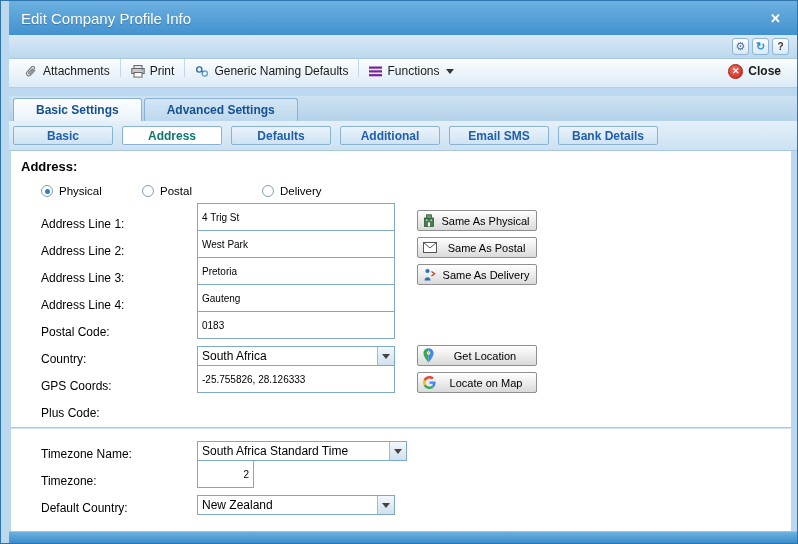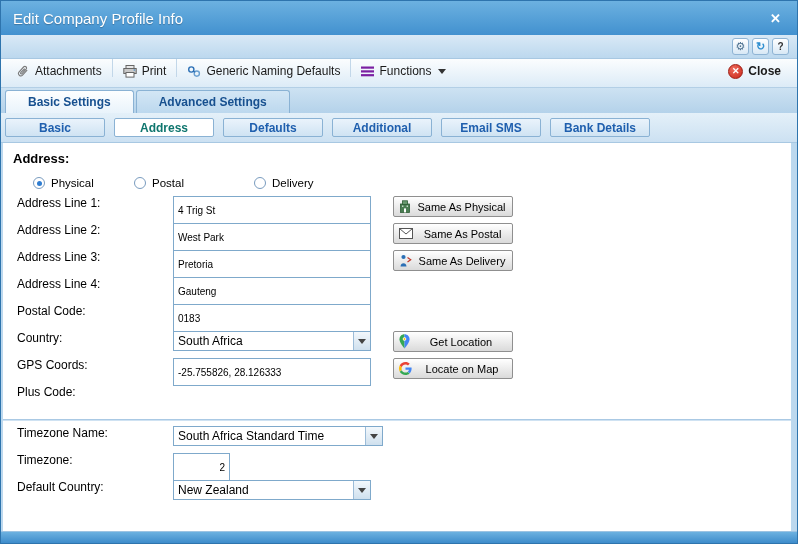--- a/index.html
+++ b/index.html
@@ -1,20 +1,20 @@
 <!DOCTYPE html>
 <html><head>
 <meta charset="utf-8">
 <style>
   * { box-sizing: border-box; }
   body { margin: 0; background: #e9e9e9; font-family: "Liberation Sans", sans-serif; }
   .window {
     width: 798px; height: 544px; margin: 0 auto;
     border: 1px solid #2e74ad; background: #bcd8ee;
-    display: flex; flex-direction: column; overflow: hidden;
+    display: flex; flex-direction: column; overflow: hidden; padding-left: 8px;
   }
   
   .titlebar {
     height: 34px; flex: 0 0 auto;
     background: linear-gradient(#6cb1e0, #4291cf);
     display: flex; align-items: center; padding: 0 12px;
   }
   .titlebar .title { color: #fff; font-size: 15px; flex: 1; text-shadow: 0 1px 1px rgba(0,0,0,.25); }
   .titlebar .tclose { color: #fff; font-size: 13px; font-weight: bold; padding: 2px 4px; cursor: default; }
   
@@ -53,21 +53,21 @@
     width: 15px; height: 15px; border-radius: 50%;
     background: radial-gradient(circle at 35% 30%, #ee6a5b, #c9271a);
     color: #fff; font-size: 9px; font-weight: bold;
     display: flex; align-items: center; justify-content: center;
     border: 1px solid #9e1d12;
   }
   
   .maintabs {
     height: 25px; flex: 0 0 auto;
     background: linear-gradient(#cde2f2, #b4d2ea);
-    display: flex; align-items: flex-end; gap: 2px; padding: 2px 4px 0;
+    display: flex; align-items: flex-end; gap: 2px; padding: 2px 4px 0; margin-top: 8px;
   }
   .main-tab {
     height: 23px; display: flex; align-items: center; justify-content: center;
     font-size: 12px; font-weight: bold; color: #17508f;
     border: 1px solid #8ab2d4; border-bottom: none; border-radius: 3px 3px 0 0;
     padding: 0 22px;
   }
   .main-tab.active { background: linear-gradient(#fdfeff, #e9f3fb); }
   .main-tab.inactive { background: linear-gradient(#d3e6f5, #bcd8ee); }
   
@@ -91,21 +91,21 @@
   .section-title { font-size: 13px; font-weight: bold; color: #000; padding: 2px 0 4px 10px; }
   .radio-row { display: flex; align-items: center; height: 26px; padding-left: 30px; }
   .radio-group { display: flex; align-items: center; gap: 6px; font-size: 11.5px; }
   .radio-group.g1 { width: 101px; }
   .radio-group.g2 { width: 120px; }
   .radio {
     width: 12px; height: 12px; border: 1px solid #7a9cbf; border-radius: 50%;
     background: #fff; position: relative; flex: 0 0 auto;
   }
   .radio.sel::after { content: ""; position: absolute; inset: 2.5px; background: #2f7dd1; border-radius: 50%; }
-  .form-row { display: flex; align-items: flex-start; height: 27px; padding-left: 14px; }
+  .form-row { display: flex; align-items: flex-end; height: 27px; padding-left: 14px; margin-left: 16px; }
   .form-label { width: 156px; font-size: 12px; color: #000; }
   .text-input {
     width: 198px; height: 28px; border: 1px solid #7fa9cb;
     font-size: 10px; padding: 1px 4px; font-family: inherit; background: #fff;
   }
   .text-input.wide { width: 340px; }
   .text-input.tiny { width: 57px; text-align: right; }
   .side-btn {
     margin-left: 22px; width: 120px; height: 21px;
     display: flex; align-items: center; gap: 5px; padding: 0 5px;

